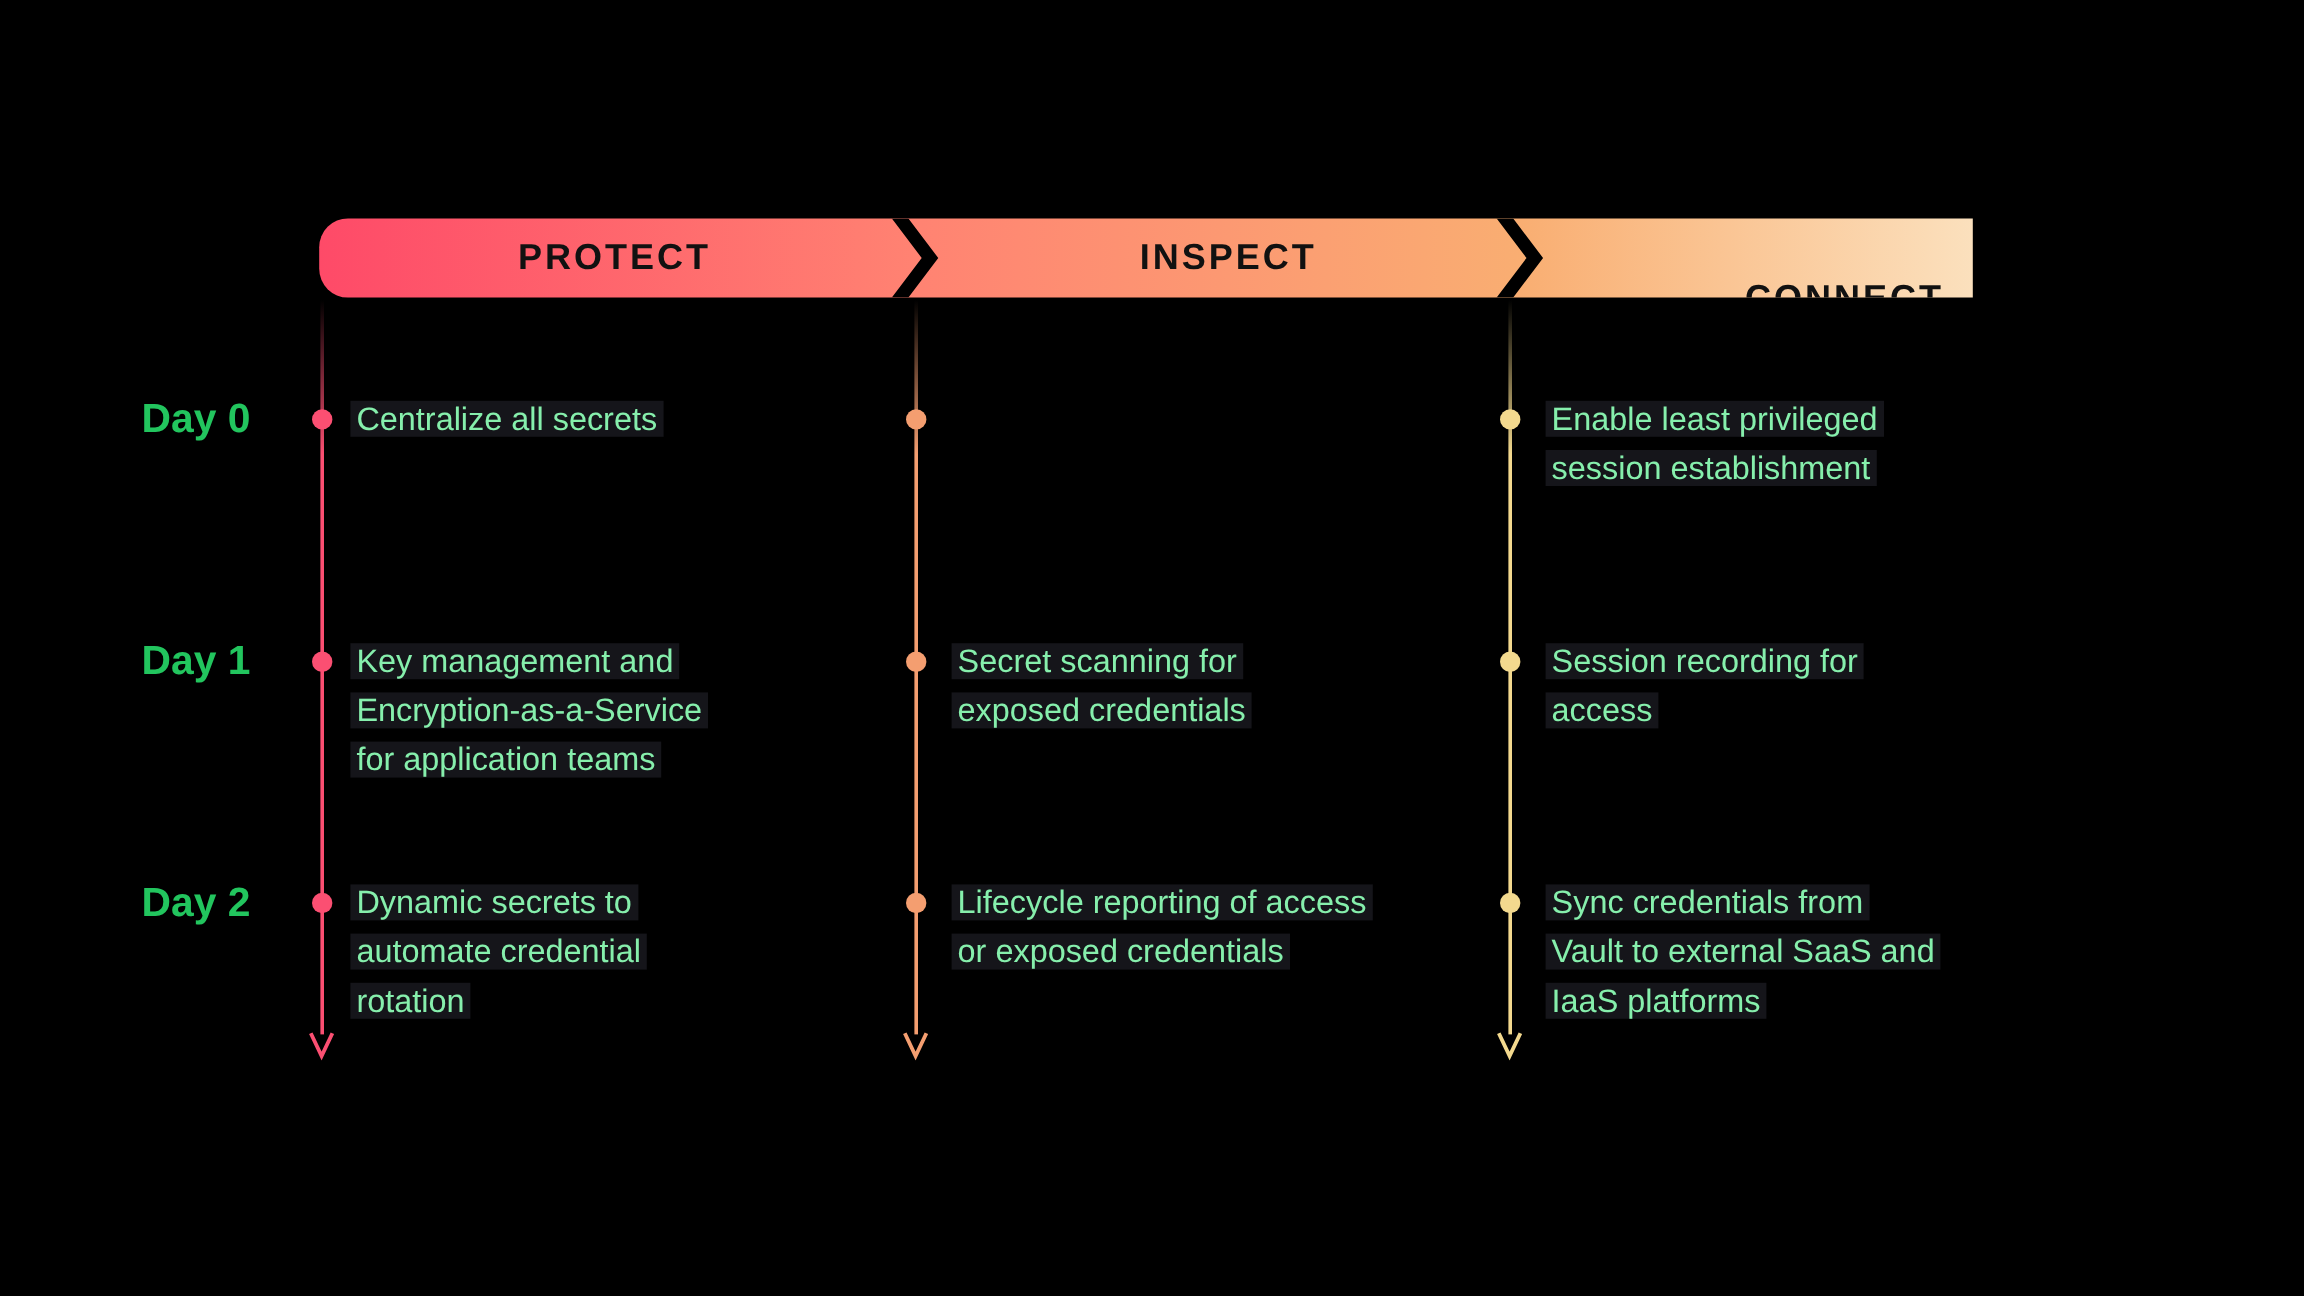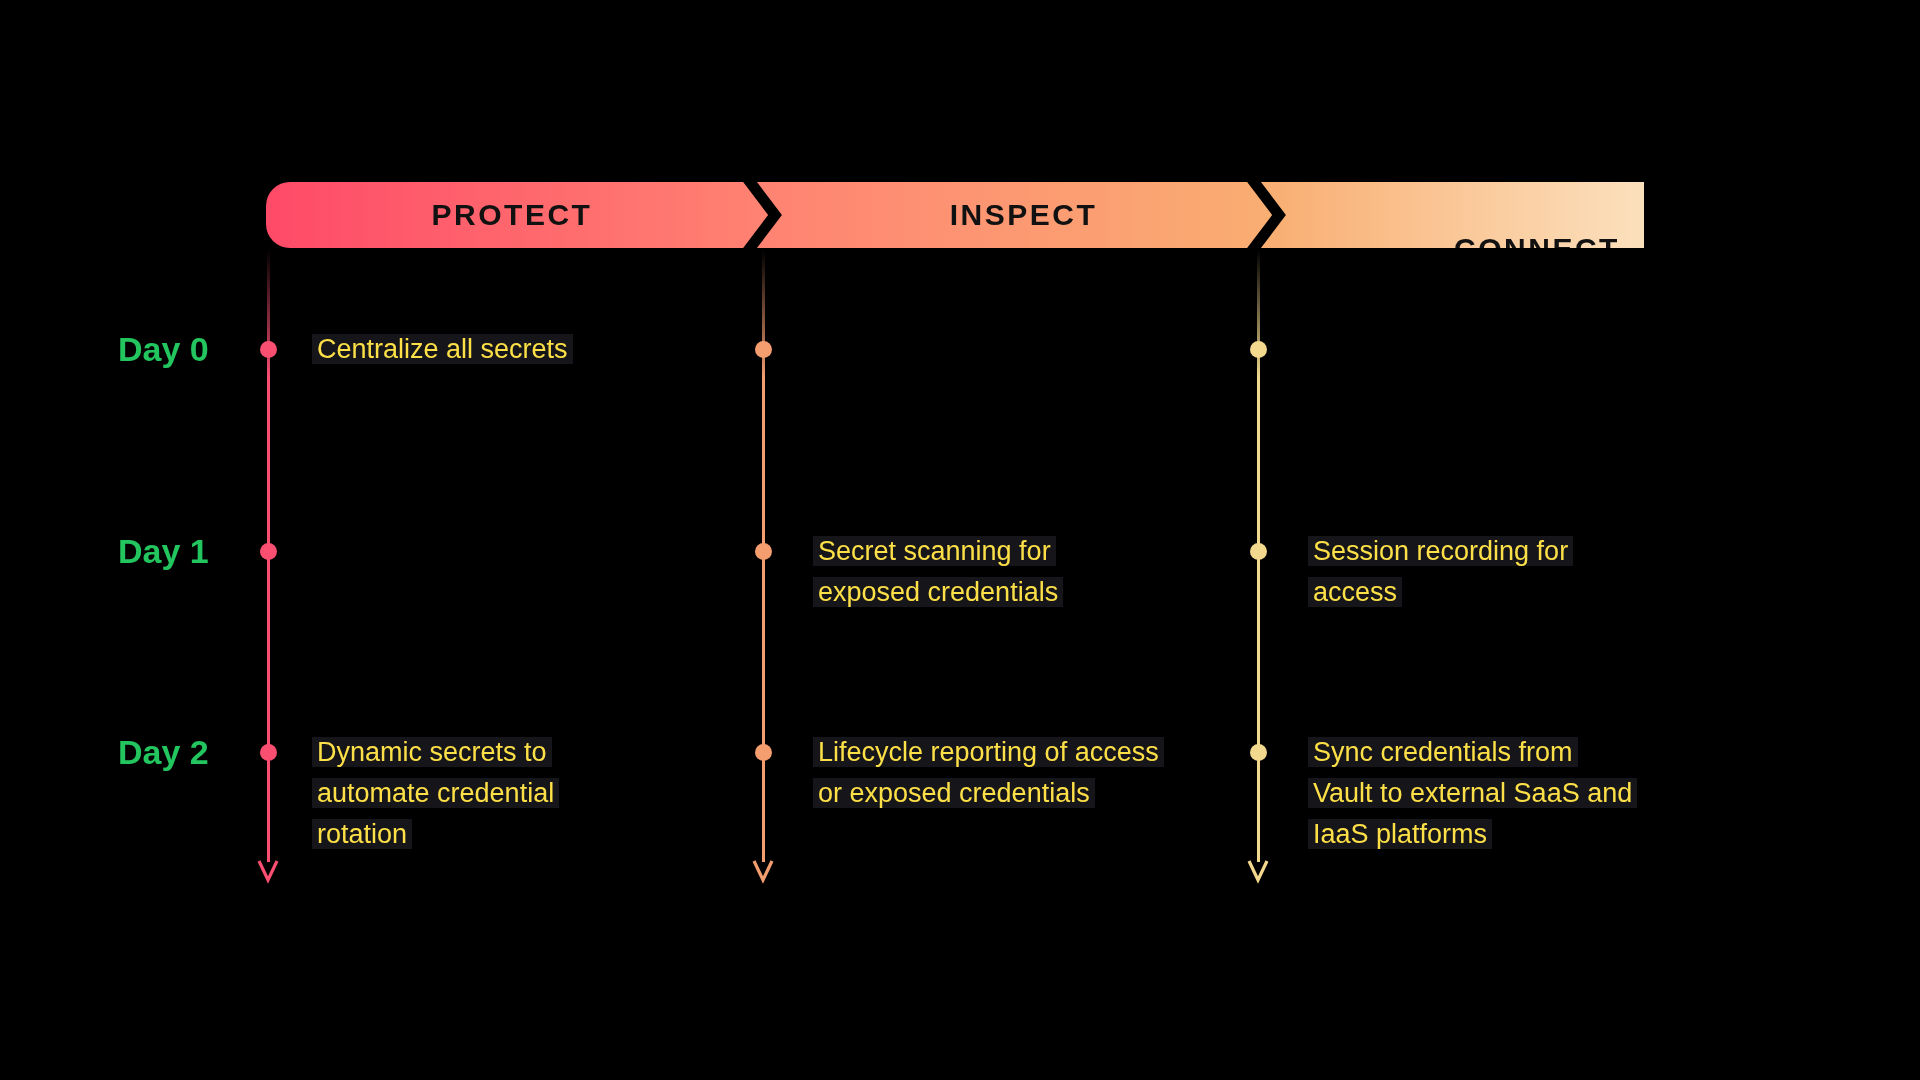--- a/index.html
+++ b/index.html
@@ -55,23 +55,22 @@
     position: absolute; width: 17px; height: 17px; border-radius: 50%;
     background: currentColor;
   }
   .x0 .dot { left: 259.5px; } .x1 .dot { left: 754.5px; } .x2 .dot { left: 1249.5px; }
   .dot.r0 { top: 340.5px; } .dot.r1 { top: 542.5px; } .dot.r2 { top: 743.5px; }
 
   
   .item {
     position: absolute; width: 450px;
     font-size: 27px; font-weight: 500; line-height: 41px;
-    color: #fde047;
+    color: #86efac;
     white-space: pre-line;
-    margin-left: 20px;
   }
   .item .hl {
     background: #15151A;
     padding: 0 5px; margin: 0 -5px;
     -webkit-box-decoration-break: clone; box-decoration-break: clone;
   }
   .item.c0 { left: 297px; } .item.c1 { left: 798px; } .item.c2 { left: 1293px; }
   .item.r0 { top: 329px; } .item.r1 { top: 531px; } .item.r2 { top: 732px; }
 
   
@@ -99,20 +98,23 @@
   <div class="col0 x0">
     <div class="tline"></div>
     <svg class="arrowhead" viewBox="0 0 24 28">
       <polyline points="3,5 12,24 21,5" fill="none" stroke="currentColor" stroke-width="3.2"></polyline>
     </svg>
     <div class="dot r0"></div>
     <div class="dot r1"></div>
     <div class="dot r2"></div>
   </div>
   <p class="item c0 r0"><span class="hl">Centralize all secrets</span></p>
+  <p class="item c0 r1"><span class="hl">Key management and
+Encryption-as-a-Service
+for application teams</span></p>
   <p class="item c0 r2"><span class="hl">Dynamic secrets to
 automate credential
 rotation</span></p>
 
   <div class="col1 x1">
     <div class="tline"></div>
     <svg class="arrowhead" viewBox="0 0 24 28">
       <polyline points="3,5 12,24 21,5" fill="none" stroke="currentColor" stroke-width="3.2"></polyline>
     </svg>
     <div class="dot r0"></div>
@@ -126,20 +128,22 @@
 
   <div class="col2 x2">
     <div class="tline"></div>
     <svg class="arrowhead" viewBox="0 0 24 28">
       <polyline points="3,5 12,24 21,5" fill="none" stroke="currentColor" stroke-width="3.2"></polyline>
     </svg>
     <div class="dot r0"></div>
     <div class="dot r1"></div>
     <div class="dot r2"></div>
   </div>
+  <p class="item c2 r0"><span class="hl">Enable least privileged
+session establishment</span></p>
   <p class="item c2 r1"><span class="hl">Session recording for
 access</span></p>
   <p class="item c2 r2"><span class="hl">Sync credentials from
 Vault to external SaaS and
 IaaS platforms</span></p>
 
   <svg class="logo" viewBox="0 0 48 48">
     <g fill="var(--logo, #3D3D3F)">
       <path d="M20 3.2 L5.6 11.6 V36.4 L20 44.8 V38.6 L10.9 33.3 V14.7 L20 9.4 Z"></path>
       <path d="M28 3.2 L42.4 11.6 V36.4 L28 44.8 V38.6 L37.1 33.3 V14.7 L28 9.4 Z"></path>

